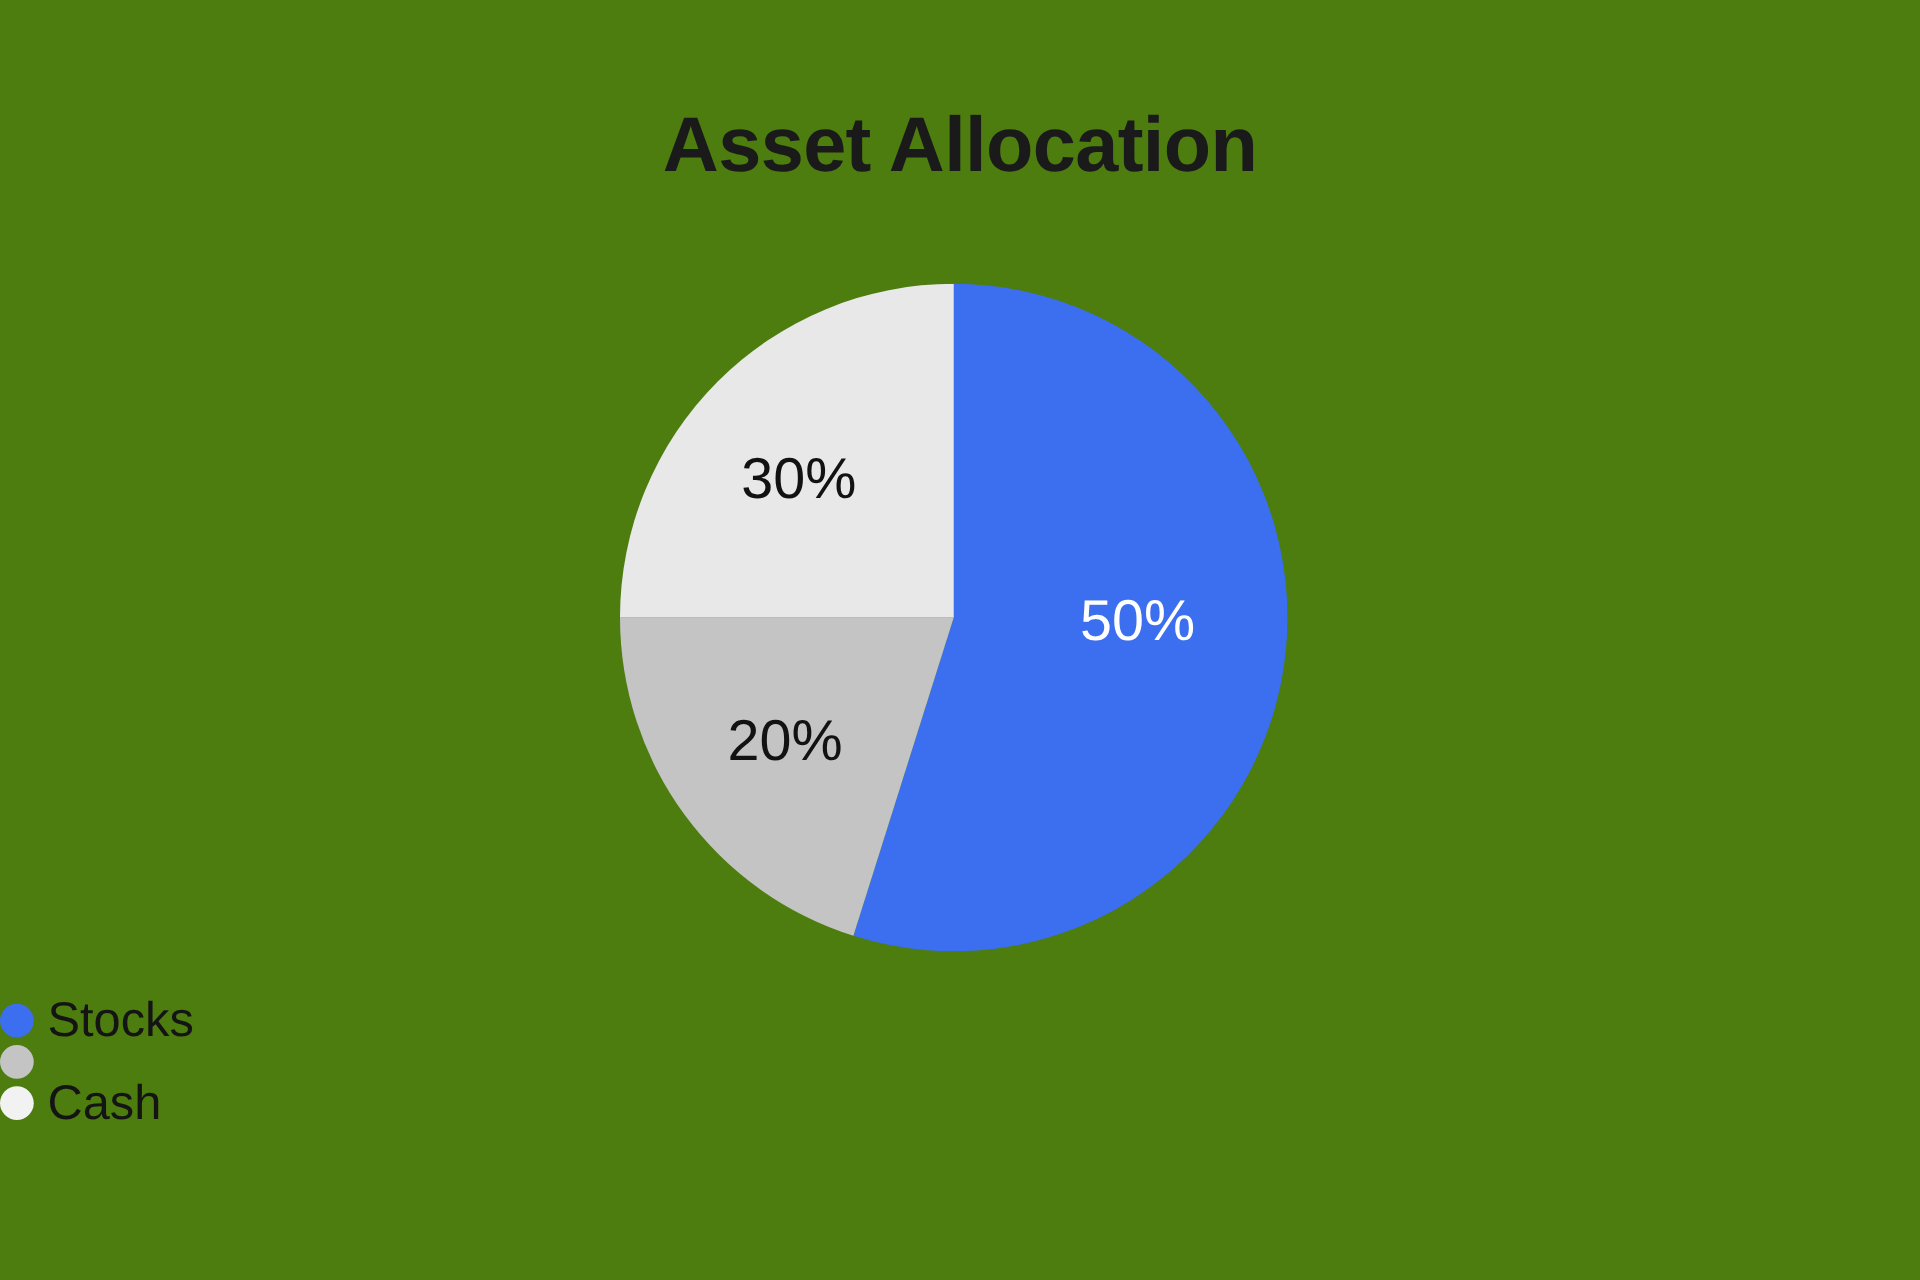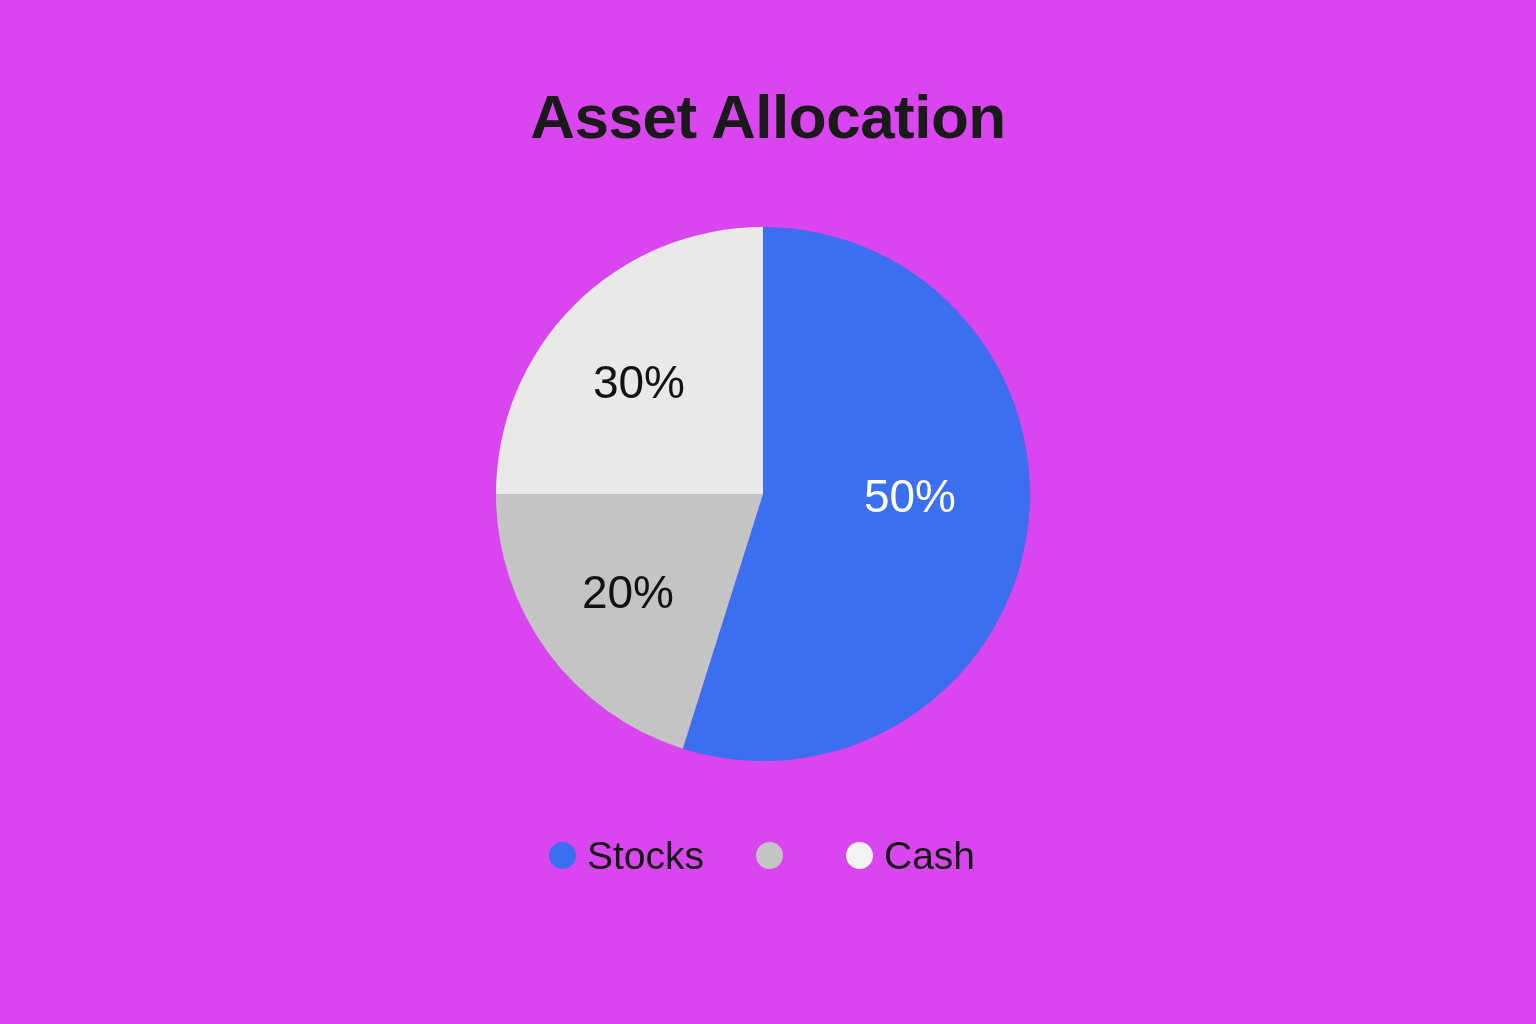--- a/index.html
+++ b/index.html
@@ -12,21 +12,21 @@
     height: 1024px;
     background: #ffffff;
     font-family: "Liberation Sans", sans-serif;
     overflow: hidden;
   }
 
   #chart-root {
     position: relative;
     width: 1536px;
     height: 1024px;
-    background: #d946ef;
+    background: #4d7c0f;
   }
 
   
   #chart-title {
     position: absolute;
     left: 0;
     top: 86px;
     width: 1536px;
     text-align: center;
     font-size: 62px;
@@ -58,24 +58,25 @@
     text-anchor: middle;
     dominant-baseline: central;
   }
   .slice-label.on-dark { fill: #ffffff; }
   .slice-label.on-light { fill: #121212; }
 
   
   #legend {
     position: absolute;
     left: 0;
-    top: 836px;
+    top: 797px;
     width: 1536px;
     display: flex;
-    align-items: center;
+    flex-direction: column;
+    align-items: flex-start;
     justify-content: center;
     gap: 0px;
   }
   .legend-item {
     display: flex;
     flex-direction: row;
     align-items: center;
     margin-right: 52px;
   }
   .legend-item:last-child { margin-right: 12px; }

